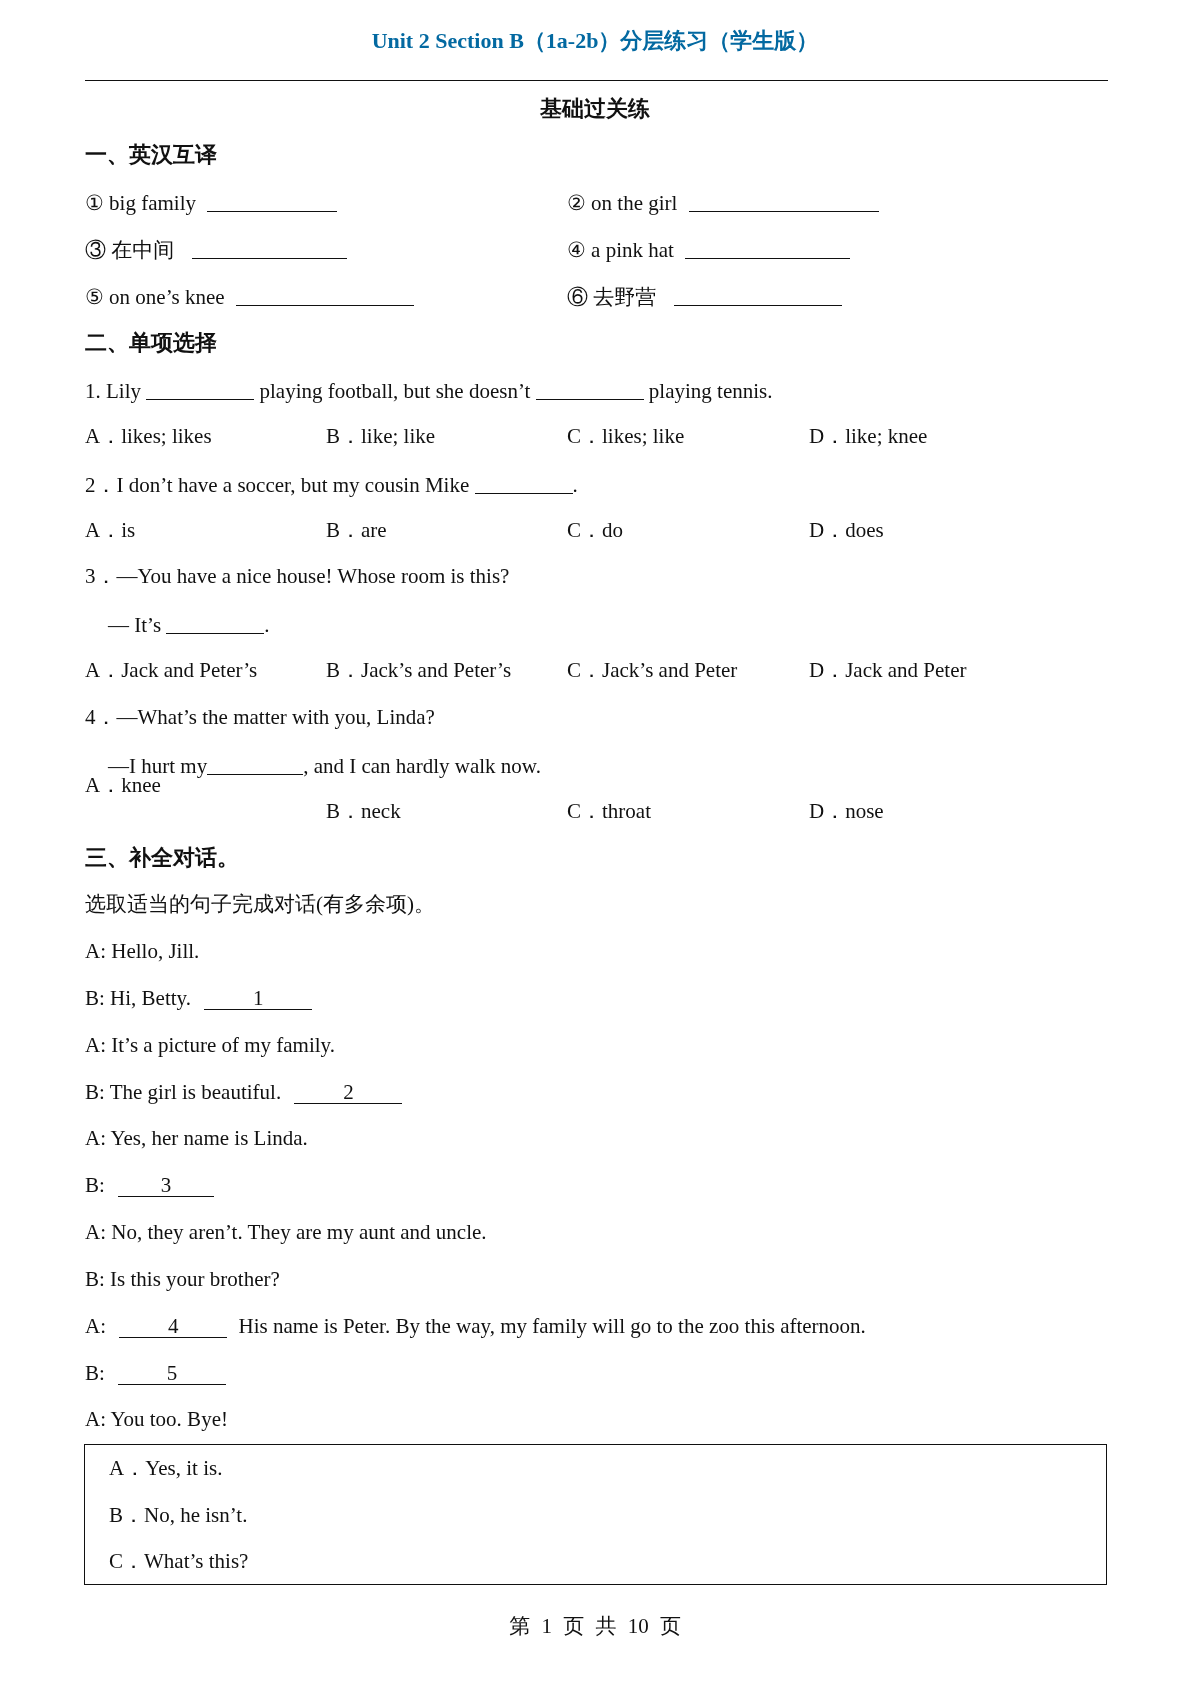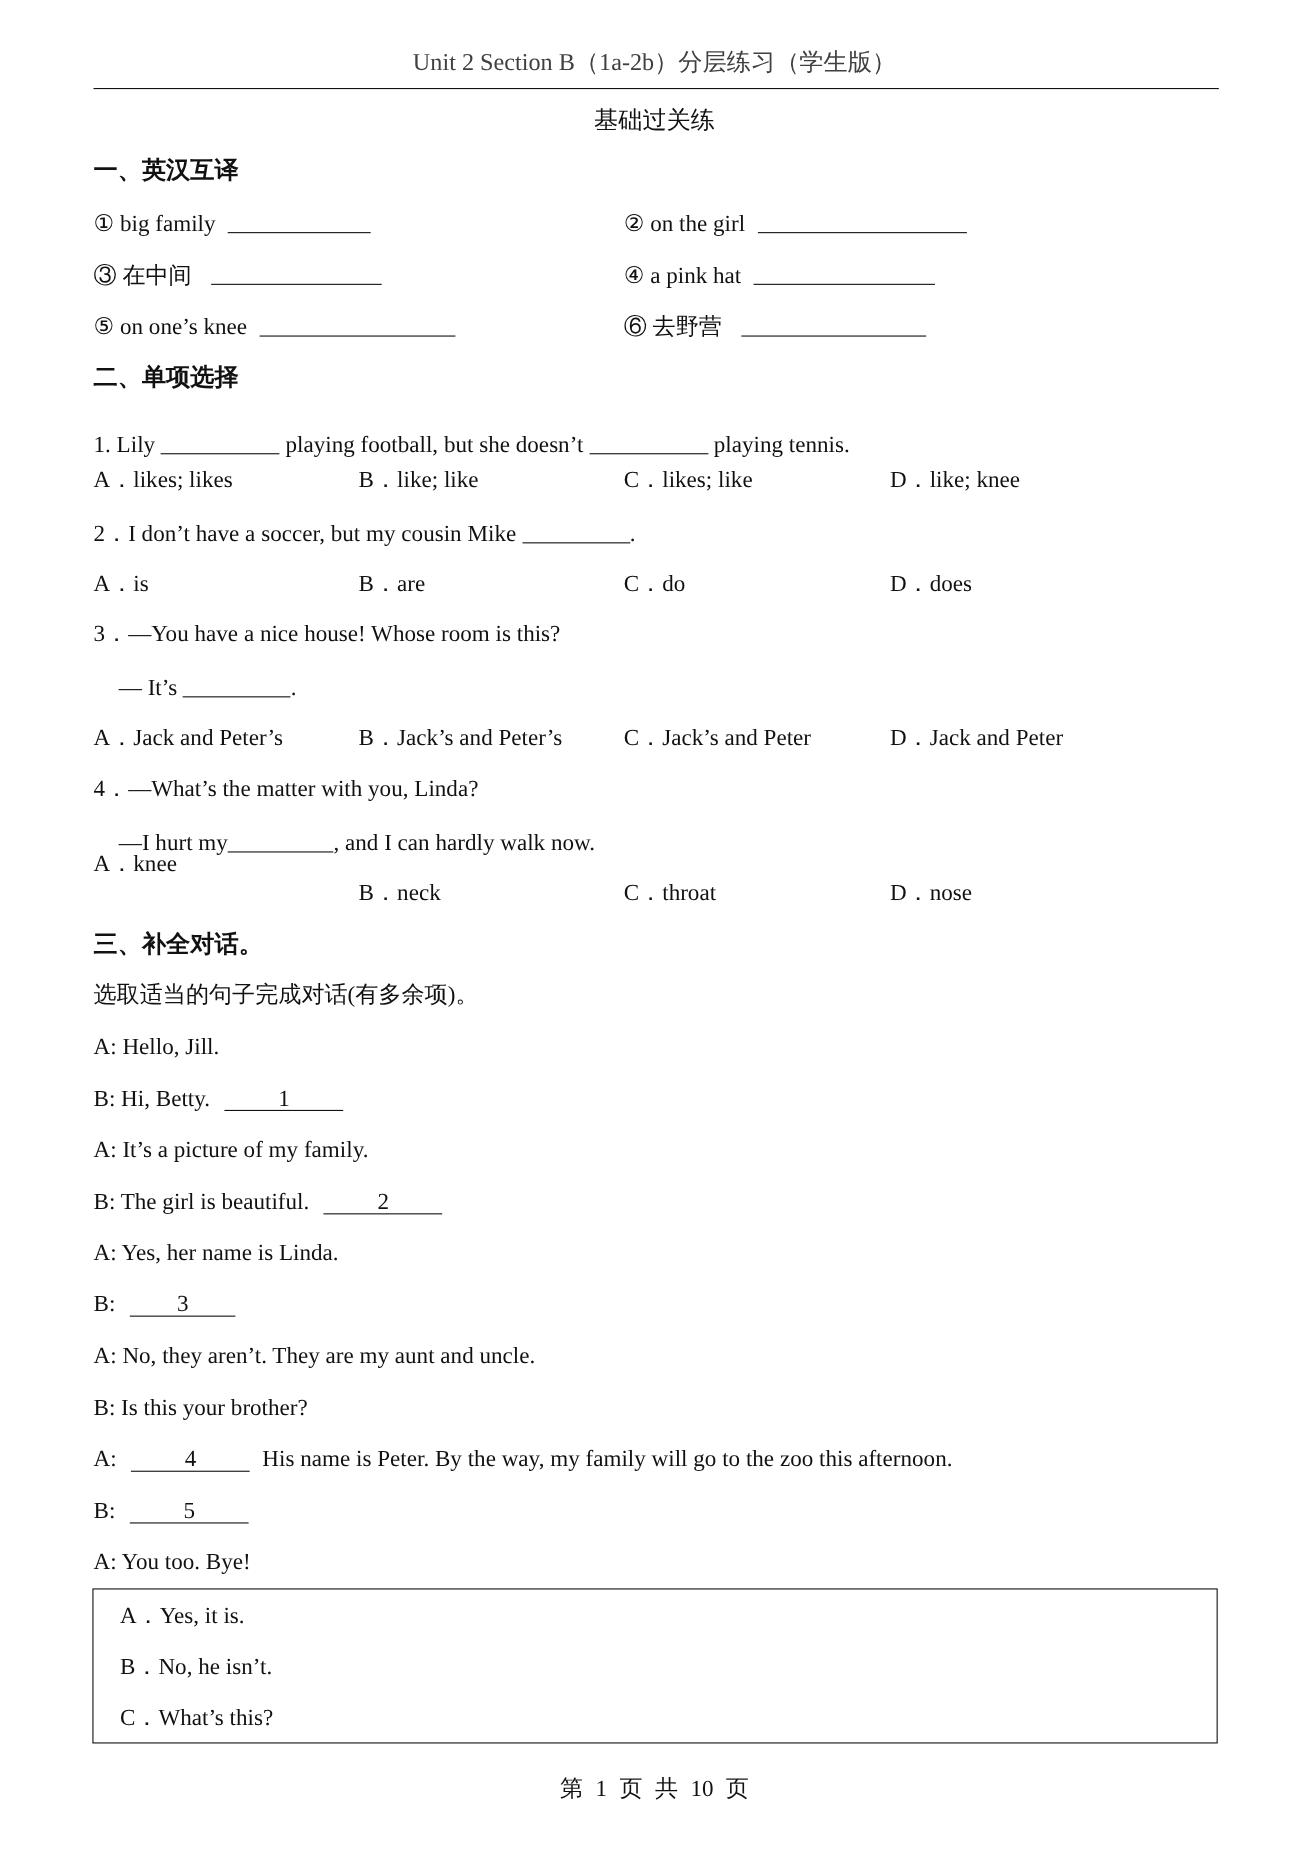--- a/index.html
+++ b/index.html
@@ -3,25 +3,25 @@
 <meta charset="utf-8">
 <style>
   html, body { margin: 0; padding: 0; background: #ffffff; }
   body {
     width: 1190px; height: 1682px; position: relative; overflow: hidden;
     font-family: "Liberation Serif", "DejaVu Serif", serif;
     color: #111111; font-size: 21px;
   }
   .abs { position: absolute; white-space: nowrap; line-height: 1; }
   .doc-title {
-    left: 0; width: 1190px; top: 46px; text-align: center;
-    color: #404040; font-weight: normal; font-size: 22px;
+    left: 0; width: 1190px; top: 30px; text-align: center;
+    color: #0369a1; font-weight: bold; font-size: 22px;
   }
   .header-rule { position: absolute; left: 85px; width: 1023px; top: 80px; height: 0; border-top: 1.5px solid #111; }
-  .subtitle { left: 0; width: 1190px; top: 98px; text-align: center; font-weight: normal; font-size: 22px; }
+  .subtitle { left: 0; width: 1190px; top: 98px; text-align: center; font-weight: bold; font-size: 22px; }
   .section-heading { font-weight: bold; font-size: 22px; left: 85px; }
   .col-l { left: 85px; }
   .col-r { left: 567px; }
   .opt-a { left: 85px; }
   .opt-b { left: 326px; }
   .opt-c { left: 567px; }
   .opt-d { left: 809px; }
   .line { left: 85px; }
   .indent { left: 108px; }
   .blank { display: inline-block; border-bottom: 1.2px solid #111; height: 18px; vertical-align: baseline; position: relative; top: 2px; }
@@ -62,21 +62,21 @@
   <span>⑤ on one’s knee</span>
   <span class="blank" style="width:178px;margin-left:6px"></span>
 </div>
 <div class="abs col-r" style="top:285px">
   <span>⑥  去野营</span>
   <span class="blank" style="width:168px;margin-left:12px"></span>
 </div>
 
 <div class="abs section-heading" style="top:332px">二、单项选择</div>
 
-<div class="abs line" style="top:392px">
+<div class="abs line" style="top:379px">
   <span>1. Lily </span><span class="blank" style="width:108px"></span><span> playing football, but she doesn’t </span><span class="blank" style="width:108px"></span><span> playing tennis.</span>
 </div>
 <div class="abs opt-a" style="top:426px">A．likes; likes</div>
 <div class="abs opt-b" style="top:426px">B．like; like</div>
 <div class="abs opt-c" style="top:426px">C．likes; like</div>
 <div class="abs opt-d" style="top:426px">D．like; knee</div>
 
 <div class="abs line" style="top:473px">
   <span>2．I don’t have a soccer, but my cousin Mike </span><span class="blank" style="width:98px"></span><span>.</span>
 </div>

